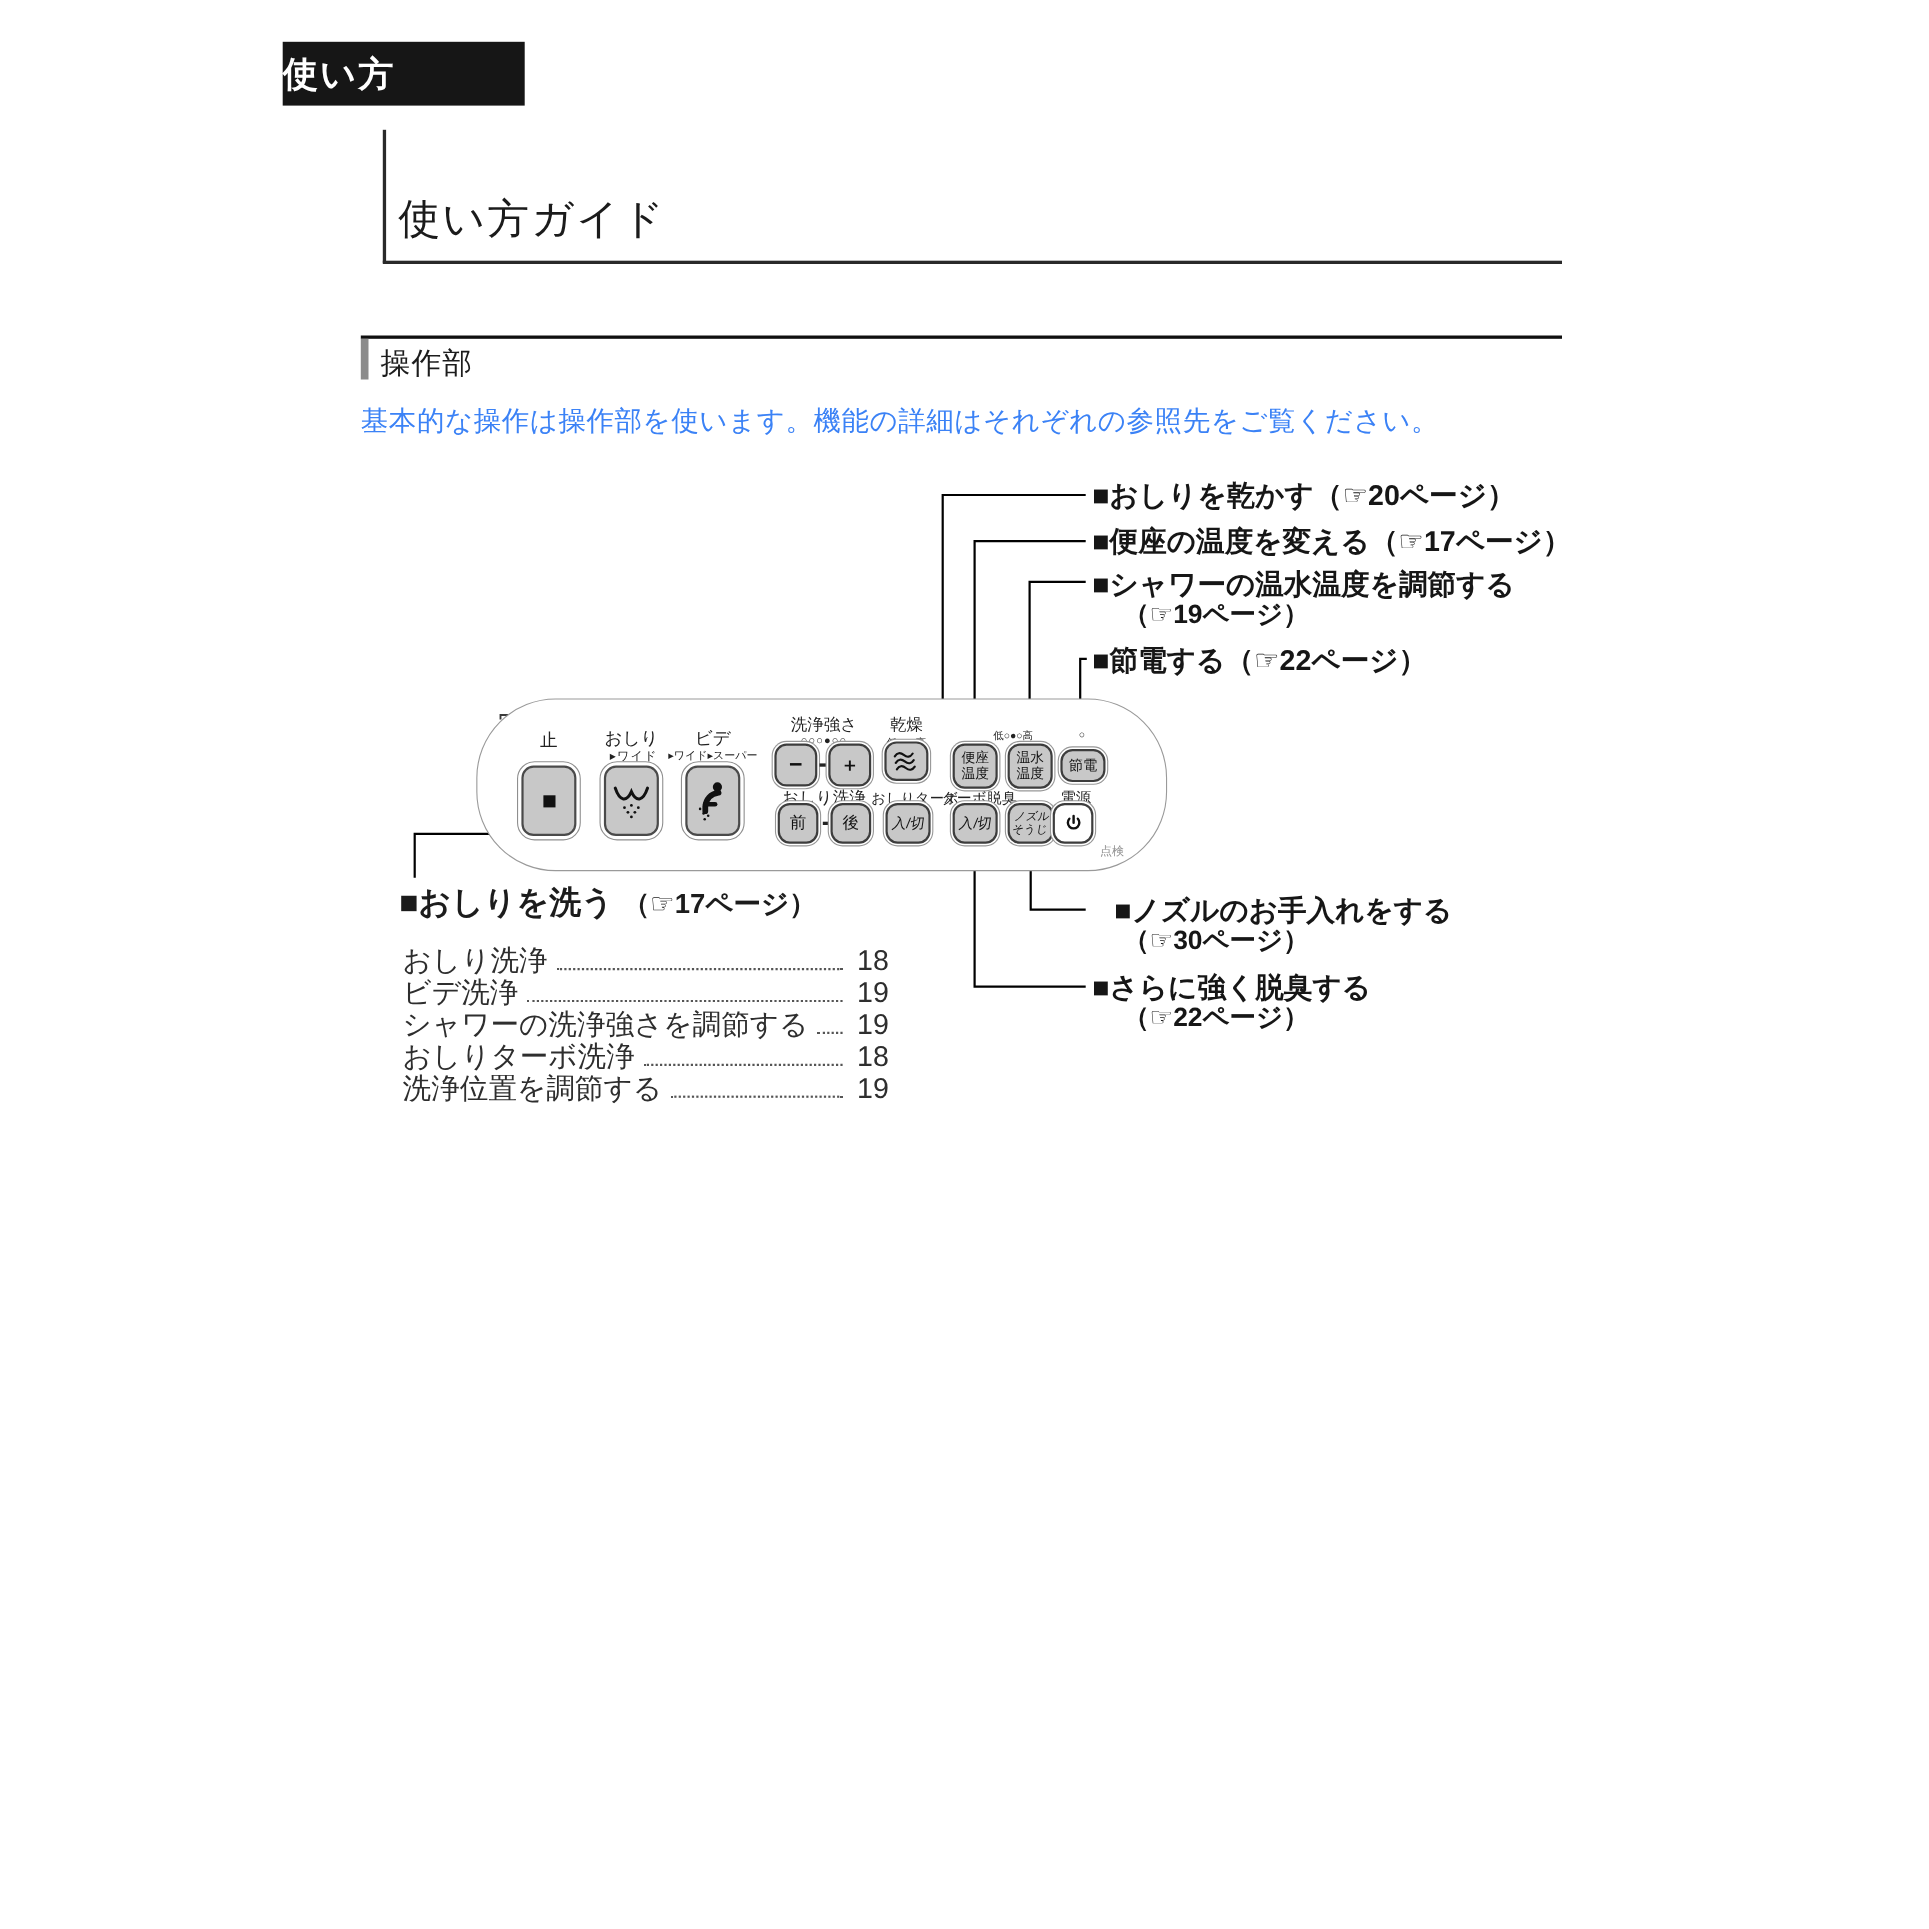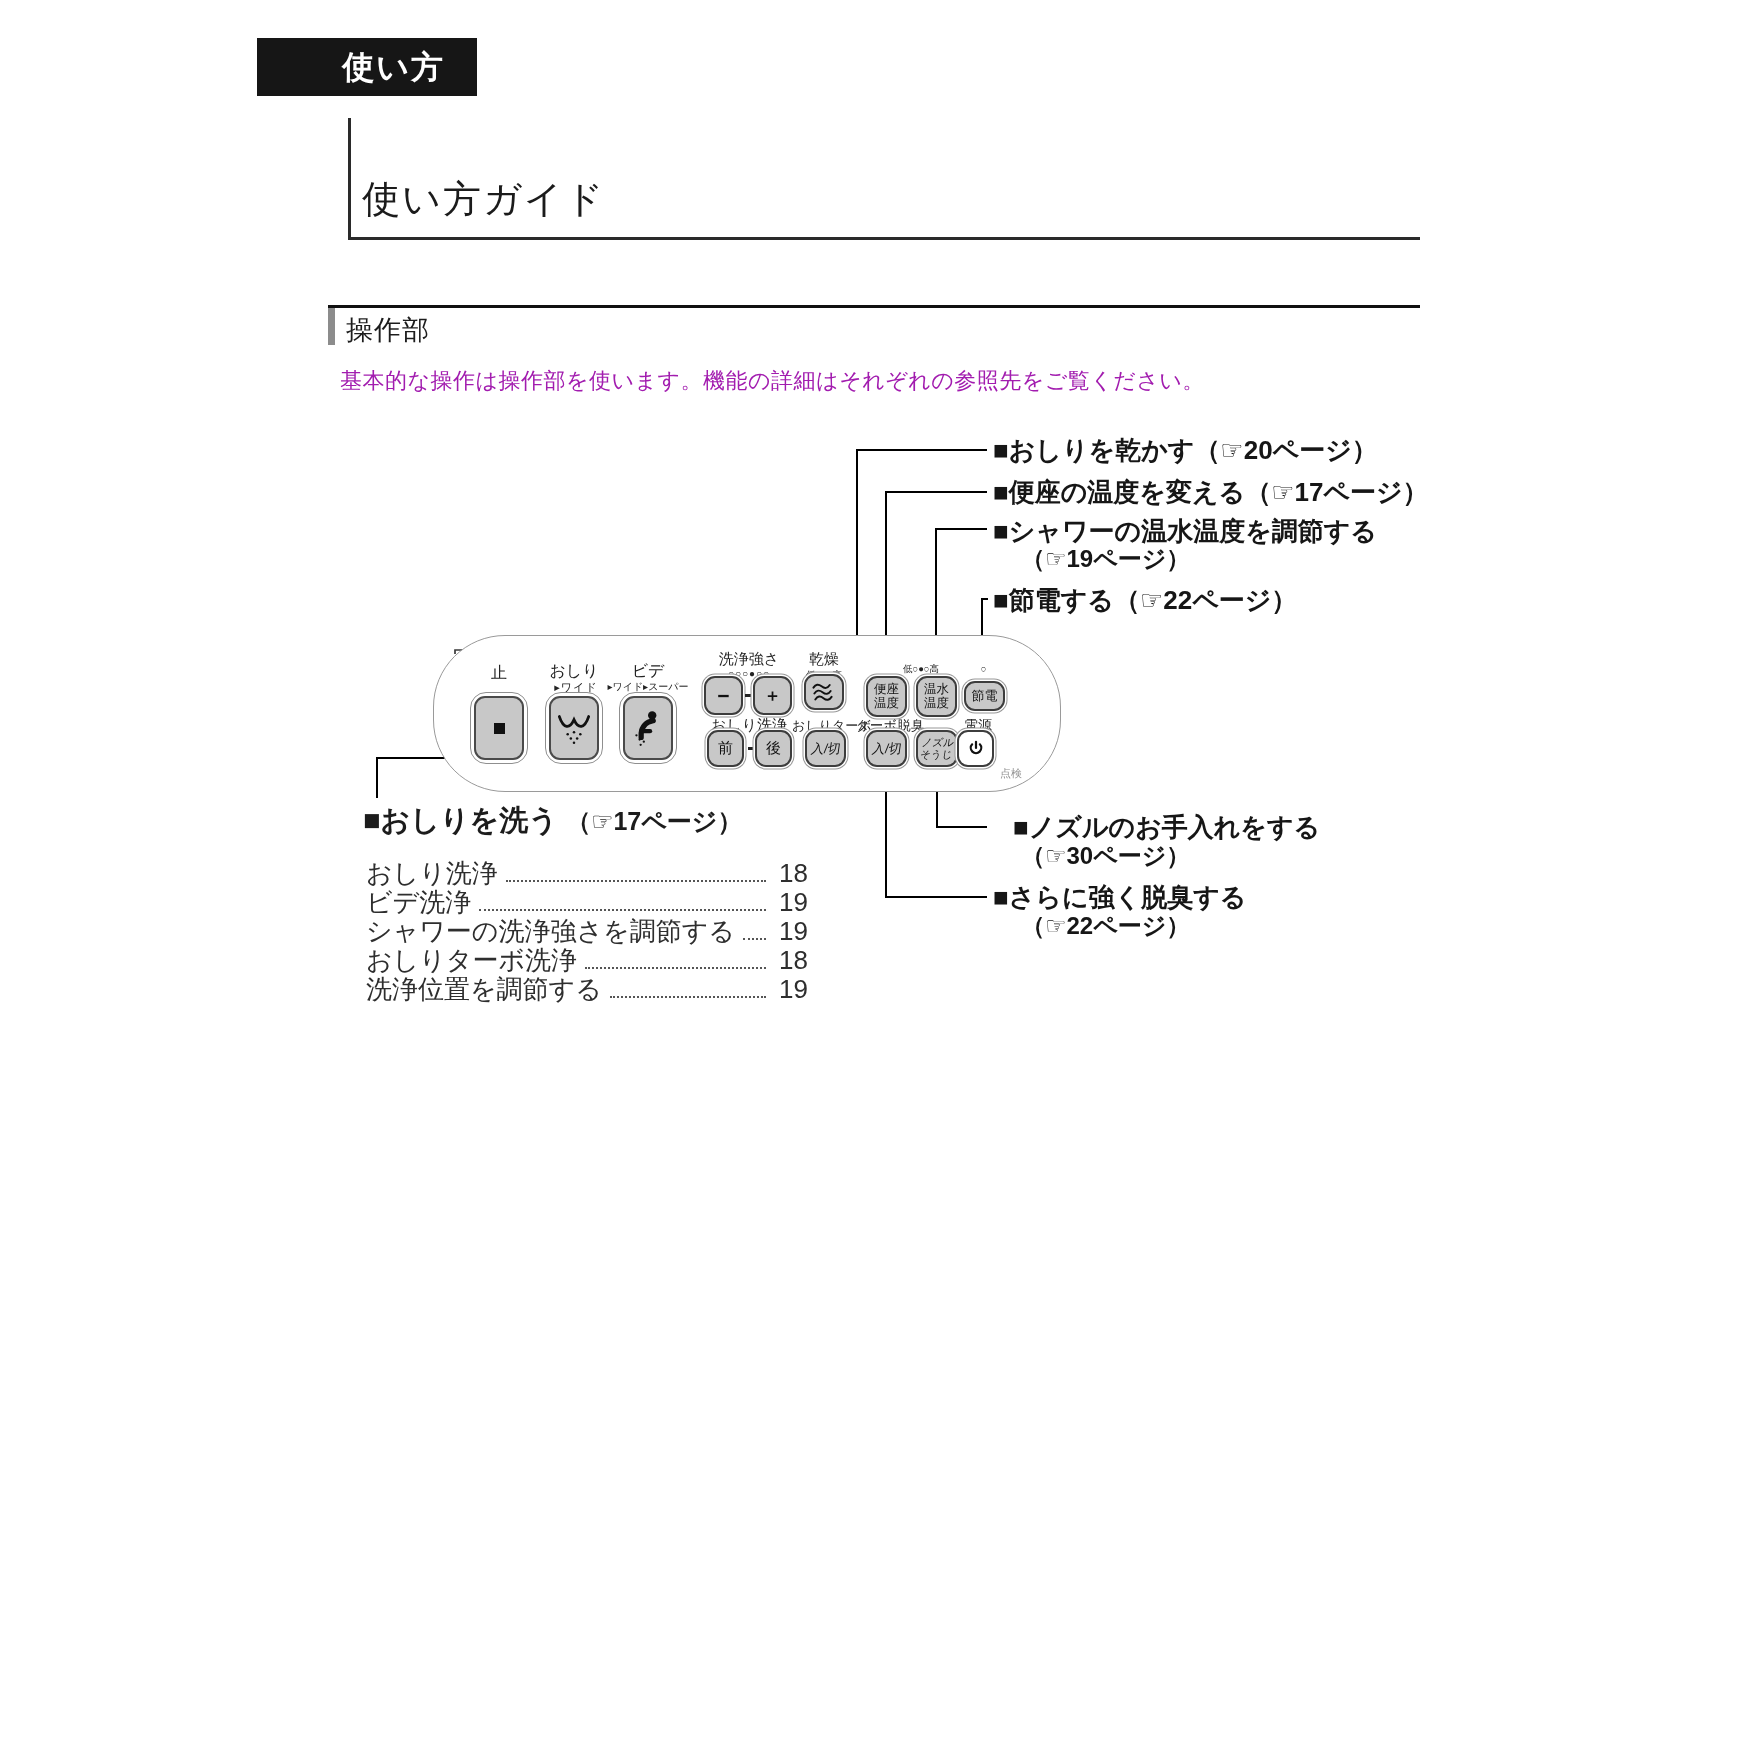--- a/index.html
+++ b/index.html
@@ -3,30 +3,30 @@
 <meta charset="utf-8">
 <style>
   * { margin:0; padding:0; box-sizing:border-box; }
   html,body { background:#fff; }
   body { font-family:"Liberation Sans","DejaVu Sans",sans-serif; color:#1c1c1c; }
   #page { position:relative; width:1754px; height:1754px; background:#ffffff; overflow:hidden; }
   .abs { position:absolute; }
 
   
   .tab-badge { left:257px; top:38px; width:220px; height:58px; background:#161616; color:#fff;
-    font-size:32px; font-weight:bold; line-height:58px; text-align:right; padding-right:32px; letter-spacing:2px; }
+    font-size:32px; font-weight:bold; line-height:58px; padding-right:32px; letter-spacing:2px; }
   .title-vline { left:348px; top:118px; width:3px; height:121px; background:#2a2a2a; }
   .page-title { left:362px; top:174px; font-size:38px; letter-spacing:2px; color:#1b1b1b; }
   .title-rule { left:348px; top:237px; width:1072px; height:3px; background:#2a2a2a; }
 
   
   .sec-rule { left:328px; top:305px; width:1092px; height:3px; background:#101010; }
   .sec-bar  { left:328px; top:308px; width:7px; height:37px; background:#8c8c8c; }
   .sec-title{ left:346px; top:312px; font-size:27px; letter-spacing:1px; }
-  .intro    { left:340px; top:366px; font-size:22px; color:#a21caf; letter-spacing:0.5px; }
+  .intro    { left:328px; top:366px; font-size:25px; color:#3b82f6; letter-spacing:0.5px; }
 
   
   .co { font-size:26px; font-weight:600; color:#161616; white-space:nowrap; line-height:28px; }
   .co-sub { font-size:24px; font-weight:600; color:#161616; white-space:nowrap; line-height:28px; }
   .co1 { left:993px; top:436px; } .co2 { left:993px; top:478px; }
   .co3a{ left:993px; top:517px; } .co3b{ left:1021px; top:545px; }
   .co4 { left:993px; top:586px; }
   .co5a{ left:993px; top:813px;margin-left:20px; } .co5b{ left:1021px; top:842px; }
   .co6a{ left:993px; top:883px; } .co6b{ left:1021px; top:912px; }
   .co-wash { left:363px; top:801px; font-size:29px; font-weight:600; white-space:nowrap; }

